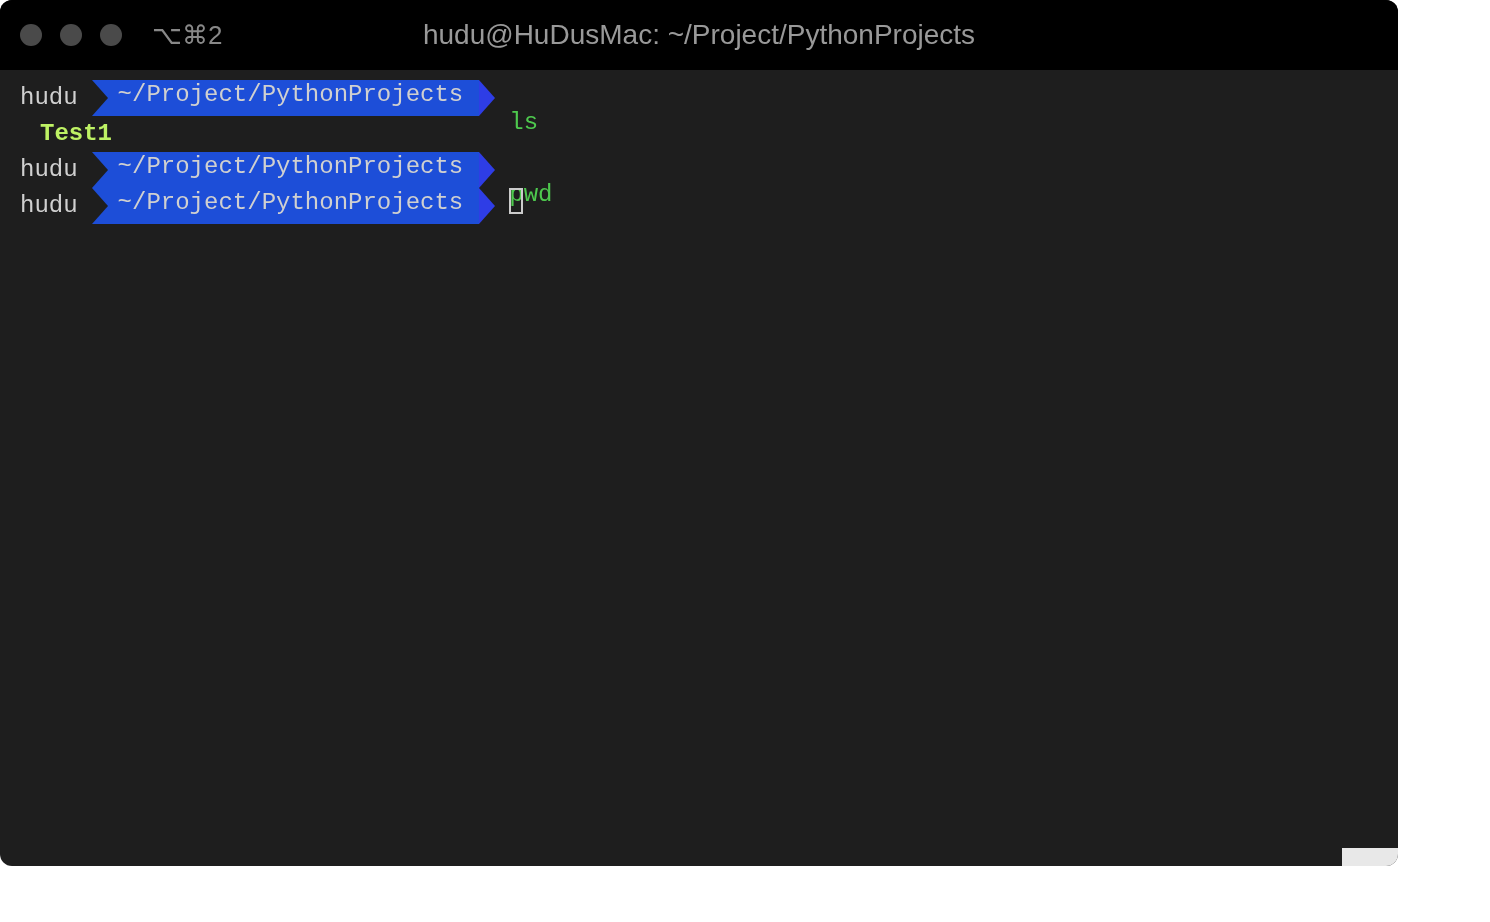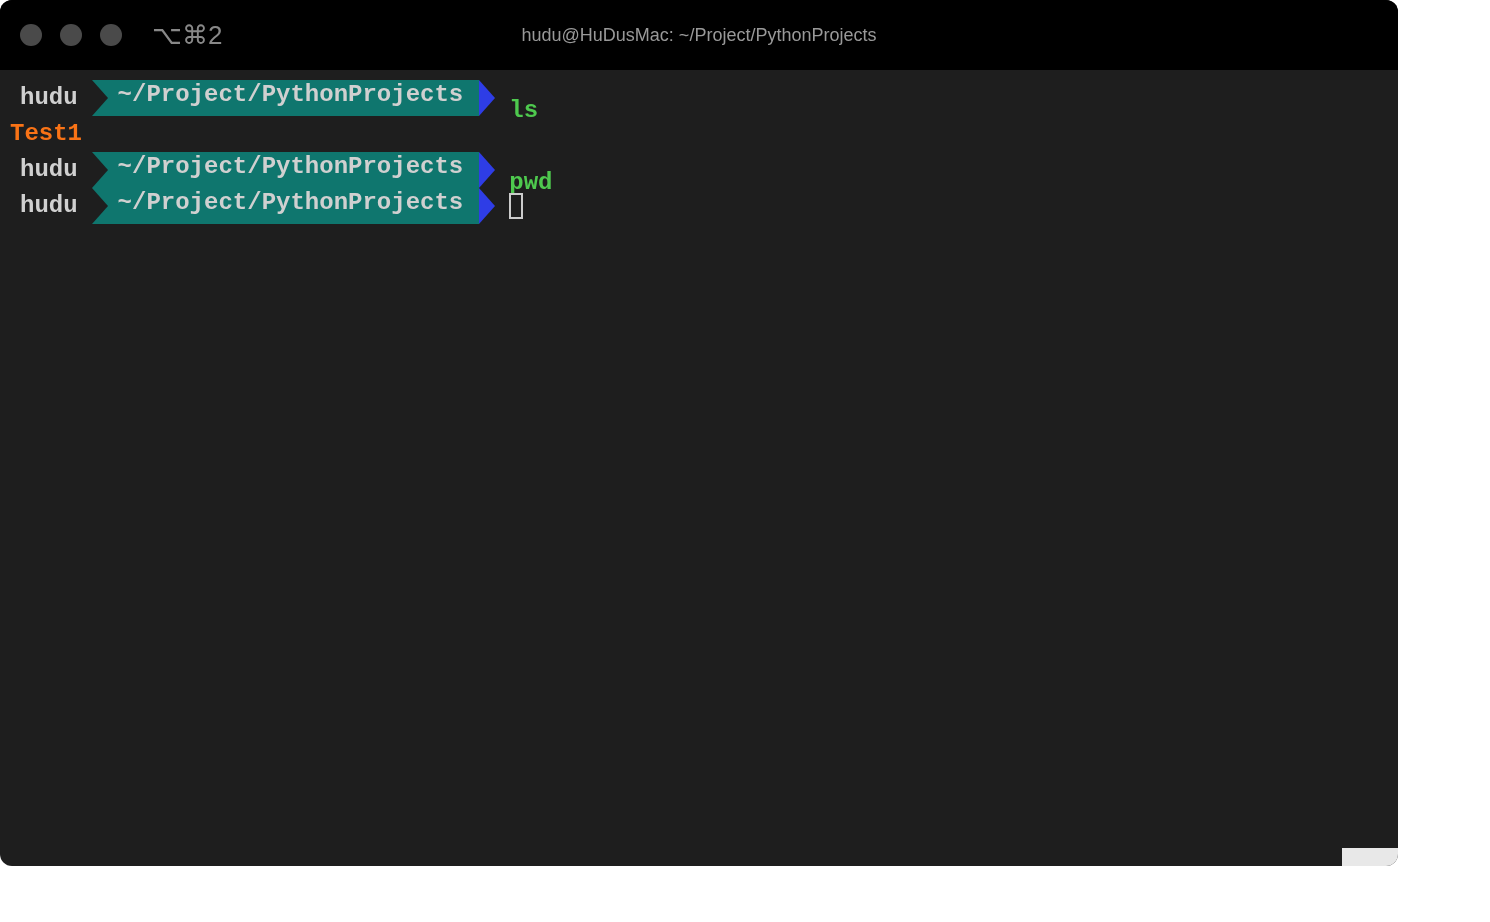--- a/index.html
+++ b/index.html
@@ -54,36 +54,35 @@
       margin-left: 30px;
       font-family: -apple-system, BlinkMacSystemFont, sans-serif;
       font-weight: 400;
     }
     
     .window-title {
       position: absolute;
       left: 50%;
       transform: translateX(-50%);
       color: #999;
-      font-size: 18px;
+      font-size: 28px;
       font-family: -apple-system, BlinkMacSystemFont, sans-serif;
       font-weight: 400;
     }
     
     .terminal-content {
       padding: 10px 0;
       font-size: 24px;
       line-height: 36px;
     }
     
     .prompt-line {
       display: flex;
-      align-items: center;
-      height: 36px;
-      font-weight: bold;
+      align-items: flex-start;
+      height: 36px;
     }
     
     .segment-user {
       background: #1e1e1e;
       color: #d0d0d0;
       padding: 0 14px 0 20px;
       position: relative;
       height: 36px;
       display: flex;
       align-items: center;
@@ -96,21 +95,21 @@
       top: 0;
       width: 0;
       height: 0;
       border-top: 18px solid transparent;
       border-bottom: 18px solid transparent;
       border-left: 16px solid #1e1e1e;
       z-index: 2;
     }
     
     .segment-path {
-      background: #0f766e;
+      background: #1d4ed8;
       color: #d0d0d0;
       padding: 0 16px 6px 26px;
       position: relative;
       height: 36px;
       display: flex;
       align-items: center;
     }
     
     .segment-path::after {
       content: '';
@@ -131,22 +130,23 @@
     }
     
     .output-line {
       padding-left: 10px;
       height: 36px;
       display: flex;
       align-items: center;
     }
     
     .output-cyan {
-      color: #f97316;
+      color: #bef264;
       font-weight: bold;
+      margin-left: 30px;
     }
     
     .output-grey {
       color: #aaa;
     }
     
     .cursor-box {
       width: 14px;
       height: 26px;
       border: 2px solid #ccc;

